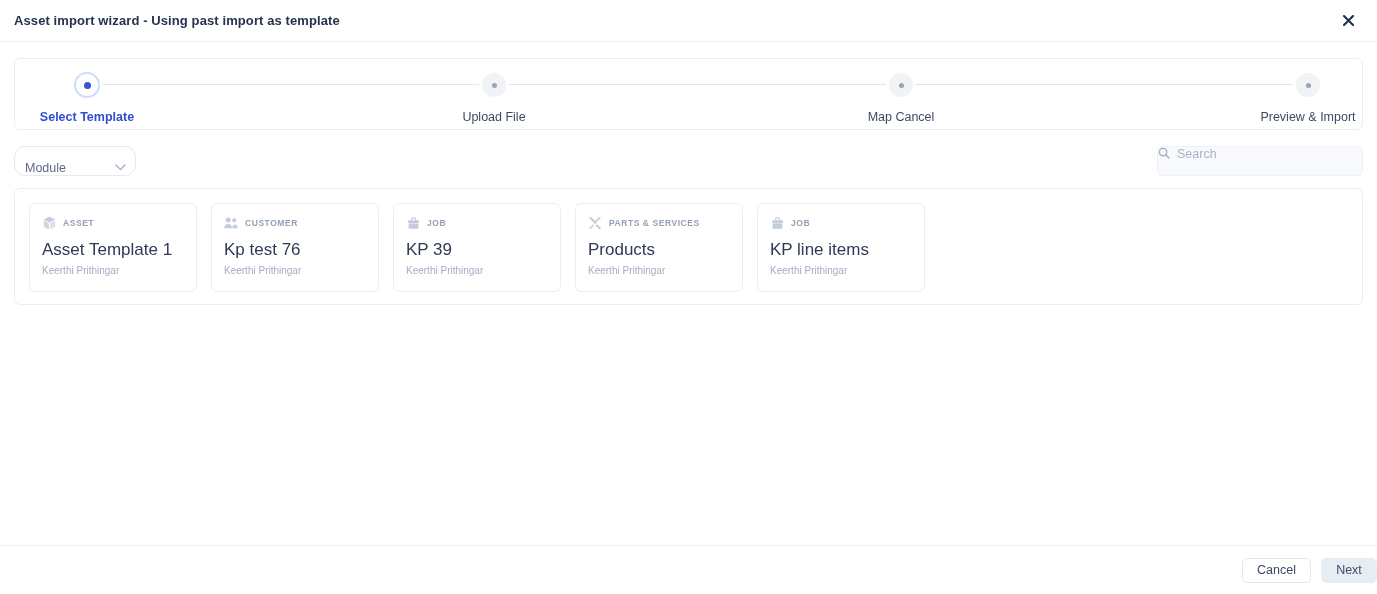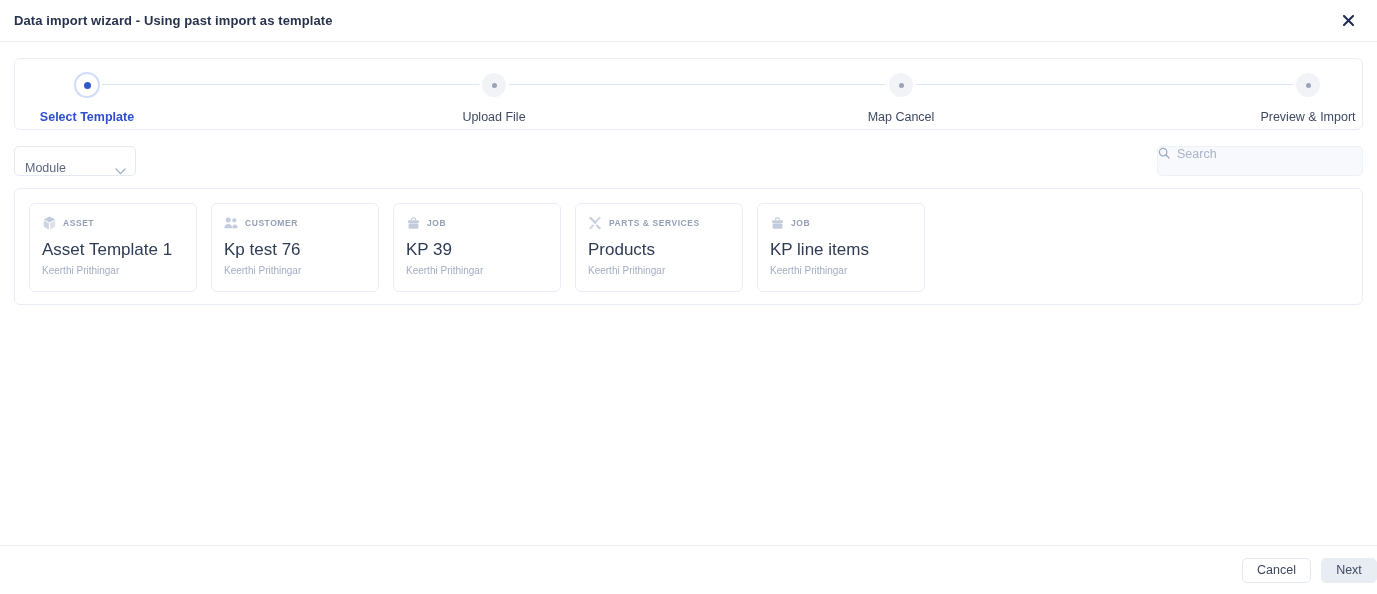--- a/index.html
+++ b/index.html
@@ -119,24 +119,24 @@
   .filter-row {
     position: absolute;
     left: 14px; top: 146px;
     width: 1349px; height: 30px;
   }
   .module-select {
     position: absolute;
     left: 0; top: 0;
     width: 122px; height: 30px;
     border: 1px solid #e4e9f2;
-    border-radius: 5px;
-    background: #ffffff;
-    display: flex;
-    align-items: flex-end;
+    border-radius: 11px;
+    background: #ffffff;
+    display: flex;
+    align-items: center;
     justify-content: space-between;
     padding: 13px 9px 0 10px;
     cursor: pointer;
   }
   .module-select-label {
     font-size: 12.5px;
     color: #5d6880;
   }
   .chev {
     color: #9fabc4;
@@ -269,21 +269,21 @@
     border: 1px solid #e8ecf3;
     color: #404b66;
   }
 </style>
 </head>
 <body>
 
 <div class="wizard">
 
   <div class="titlebar">
-    <div class="titlebar-title">Data import wizard - Using past import as template</div>
+    <div class="titlebar-title">Asset import wizard - Using past import as template</div>
     <div class="close-btn">
       <svg width="11" height="11" viewBox="0 0 11 11" aria-hidden="true">
         <path d="M1 1 L10 10 M10 1 L1 10" stroke="currentColor" stroke-width="2" stroke-linecap="round"></path>
       </svg>
     </div>
   </div>
 
   <div class="stepper-panel">
     <div class="stepper" id="stepper">
         <div class="step-line" style="left: 87px; width: 377px; background: rgb(223, 230, 243);"></div>

